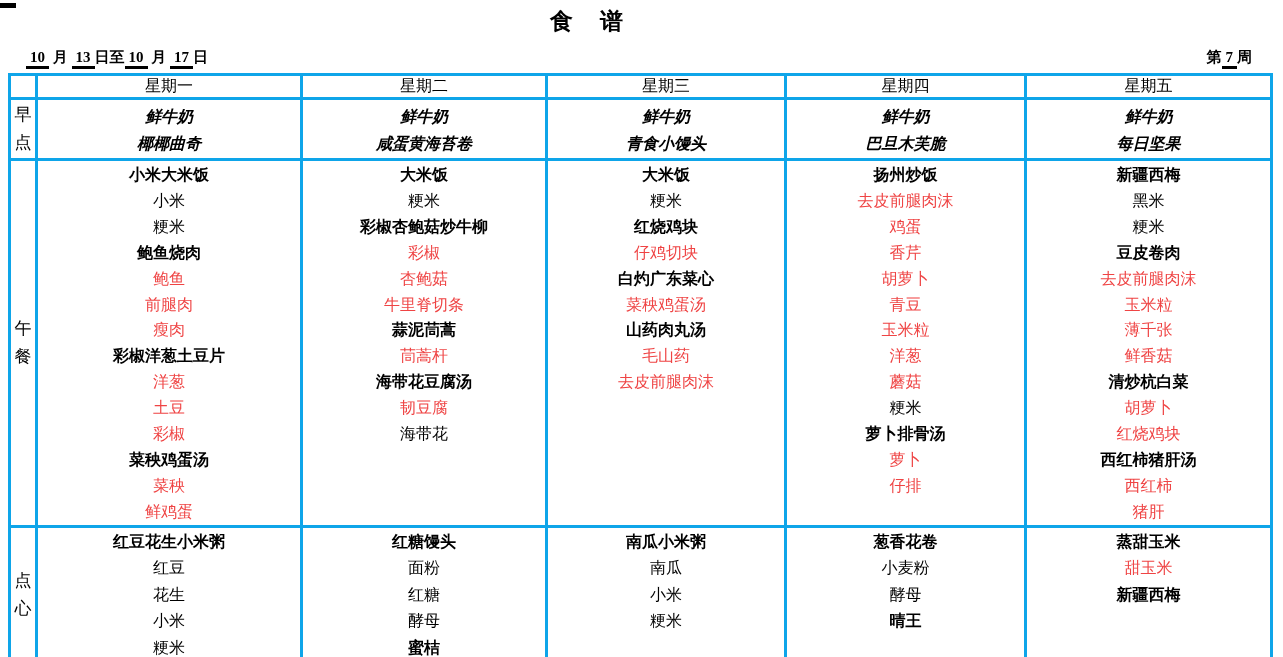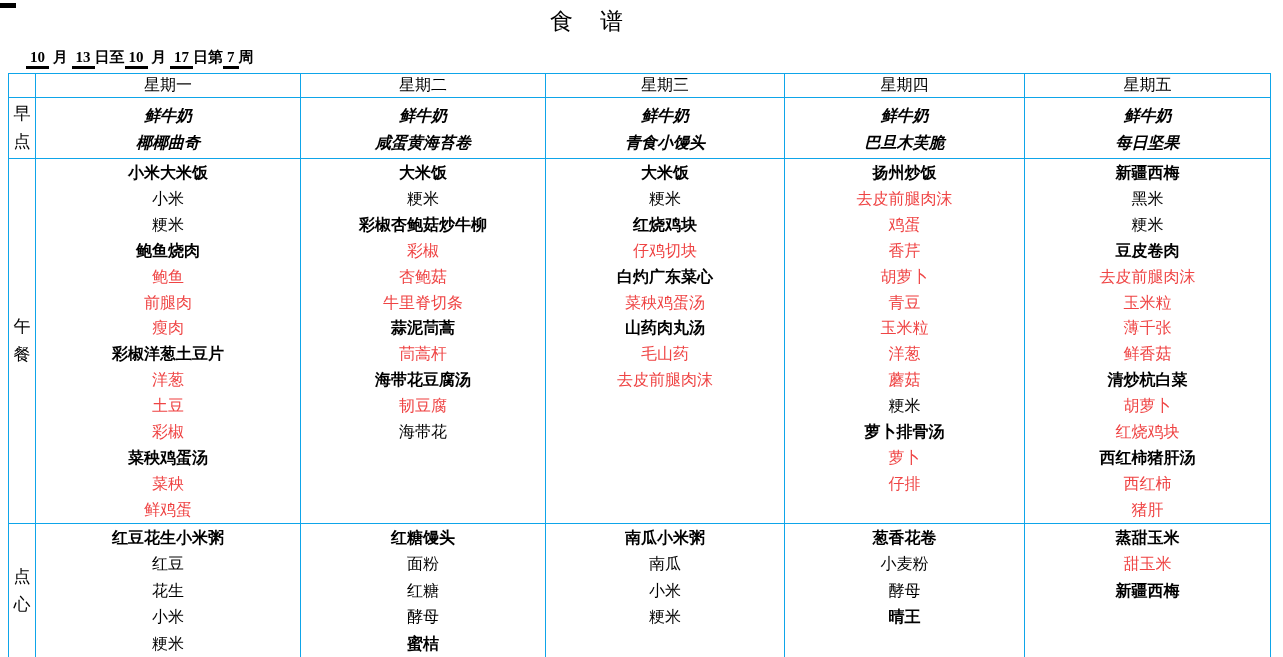--- a/index.html
+++ b/index.html
@@ -11,45 +11,45 @@
     color:#000;
     overflow:hidden;
   }
   .corner-mark {
     position:absolute; left:0; top:3px;
     width:16px; height:5px; background:#000;
   }
   .page-title {
     position:absolute; top:6px; left:0; right:108px;
     text-align:center;
-    font-size:23px; font-weight:normal; color:#000;
+    font-size:23px; font-weight:bold; color:#000;
     letter-spacing:2px;
   }
   .meta-row {
     position:absolute; top:48px; left:8px; right:13px;
-    display:flex; align-items:flex-end;
+    display:flex; justify-content:space-between; align-items:flex-end;
     font-size:15px; font-weight:bold;
   }
   .meta-row .u {
     display:inline-block;
     border-bottom:3px solid #000;
     padding:0 4px;
     line-height:1.15;
   }
   .date-range { padding-left:18px; }
   .week-label { padding-right:18px; }
 
   table.menu {
     position:absolute; top:73px; left:8px;
     border-collapse:collapse;
     table-layout:fixed;
     width:1262px;
   }
   table.menu th, table.menu td {
-    border:1px solid #0ea5e9;
+    border:3px solid #0ea5e9;
     text-align:center;
     overflow:hidden;
   }
   th.day-header {
     height:24px;
     font-weight:normal;
     font-size:16px;
     vertical-align:middle;
   }
   td.corner-cell { height:24px; }

